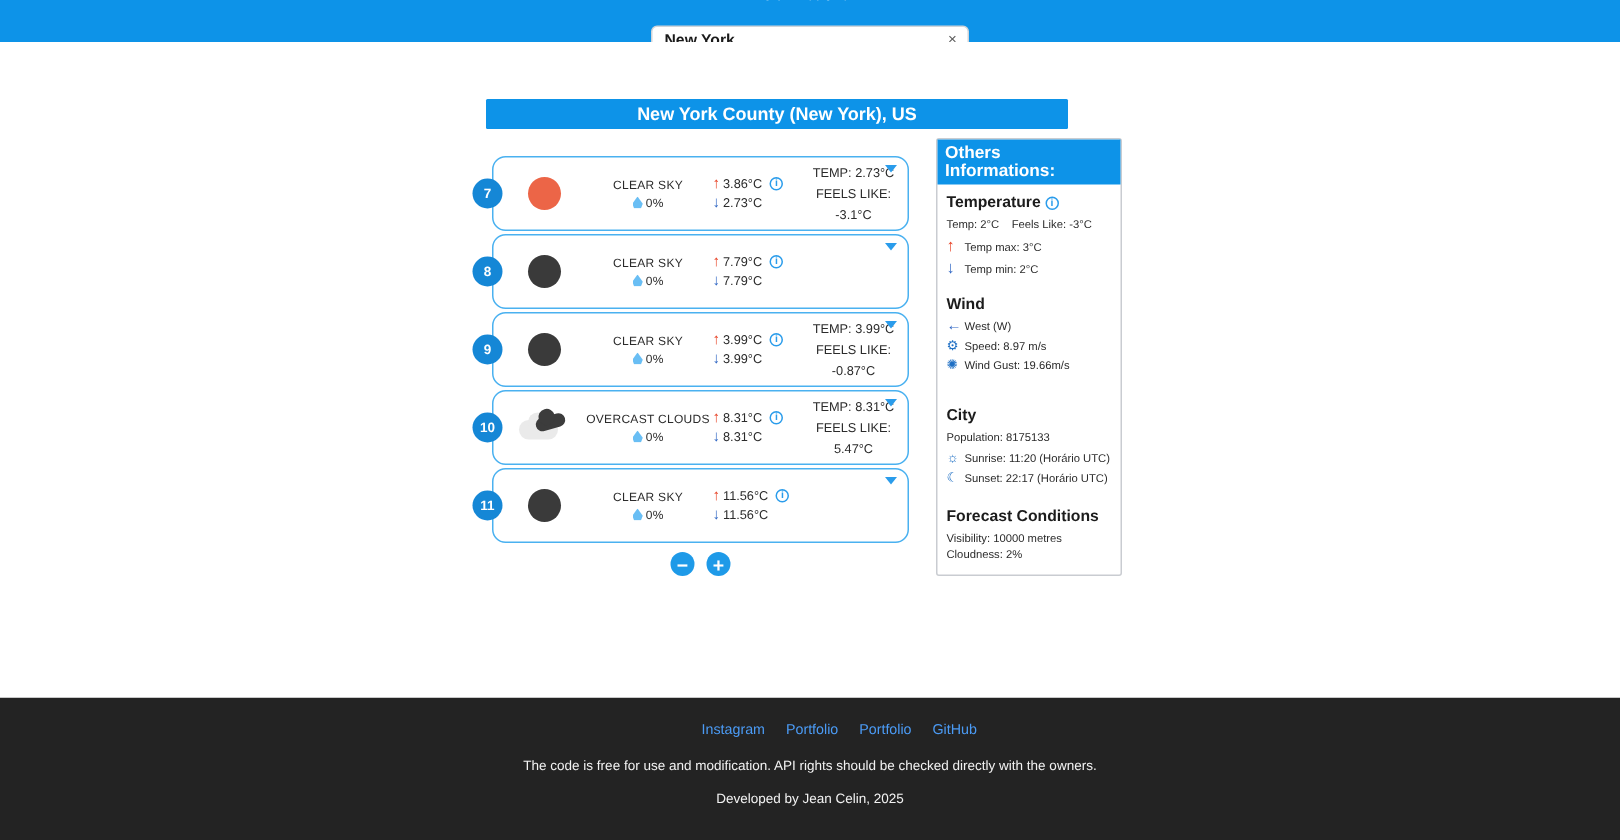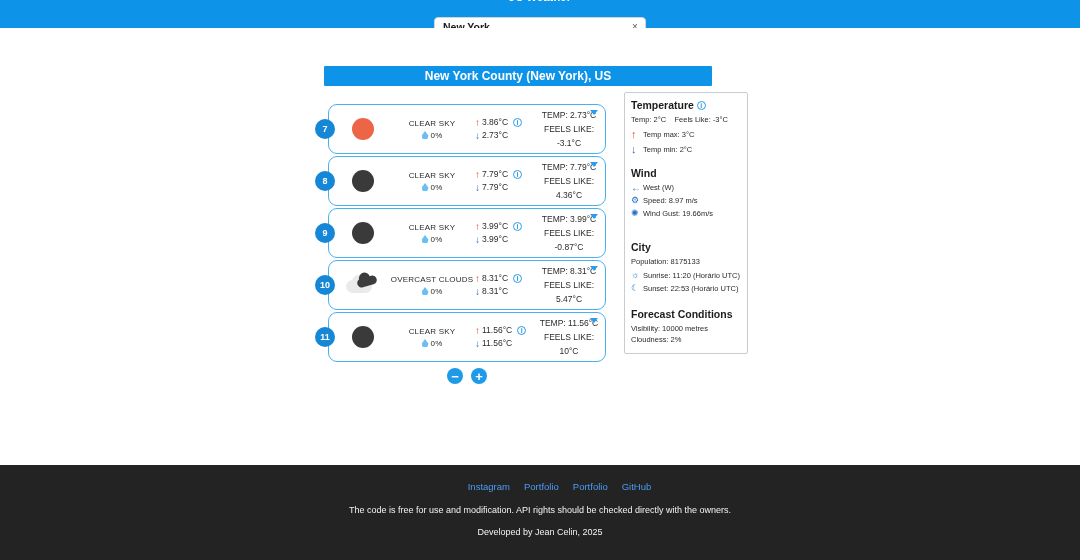--- a/index.html
+++ b/index.html
@@ -353,24 +353,20 @@
         <div class="mmrow">
           <span class="arrow-up">↑</span>
           <span>7.79°C</span>
           <span class="info-ic">i</span>
         </div>
         <div class="mmrow">
           <span class="arrow-dn">↓</span>
           <span>7.79°C</span>
         </div>
       </div>
-      <div class="col-temp">
-        <div>TEMP: 7.79°C</div>
-        <div>FEELS LIKE: 4.36°C</div>
-      </div>
     </div>
 
     <div class="card">
       <div class="badge">9</div>
       <div class="caret"></div>
       <div class="wicon">
           <div class="night-circle"></div>
         </div>
       <div class="col-desc">
         <div>CLEAR SKY</div>
@@ -446,33 +442,30 @@
         <div class="mmrow">
           <span class="arrow-up">↑</span>
           <span>11.56°C</span>
           <span class="info-ic">i</span>
         </div>
         <div class="mmrow">
           <span class="arrow-dn">↓</span>
           <span>11.56°C</span>
         </div>
       </div>
-      <div class="col-temp">
-        <div>TEMP: 11.56°C</div>
-        <div>FEELS LIKE: 10°C</div>
-      </div>
     </div>
 
     <div class="zoom-row">
       <button class="zbtn">−</button>
       <button class="zbtn">+</button>
     </div>
   </div>
 
   <div class="panel">
+    <div class="panel-head">Others Informations:</div>
     <div class="panel-body">
 
       <div class="sec-title first">
         <span>Temperature</span>
         <span class="info-ic">i</span>
       </div>
       <div class="sec-line plain">
         <span>Temp: 2°C</span>
         &nbsp;&nbsp;
         <span>Feels Like: -3°C</span>
@@ -509,21 +502,21 @@
       </div>
       <div class="sec-line plain">
         <span>Population: 8175133</span>
       </div>
       <div class="sec-line" style="margin-top:3px;">
         <span class="ic-sq ic-blue">☼</span>
         <span>Sunrise: 11:20 (Horário UTC)</span>
       </div>
       <div class="sec-line" style="margin-top:2px;">
         <span class="ic-sq ic-blue">☾</span>
-        <span>Sunset: 22:53 (Horário UTC)</span>
+        <span>Sunset: 22:17 (Horário UTC)</span>
       </div>
 
       <div class="sec-title" style="margin-top:14px;">
         <span>Forecast Conditions</span>
       </div>
       <div class="sec-line plain">
         <span>Visibility: 10000 metres</span>
       </div>
       <div class="sec-line plain">
         <span>Cloudness: 2%</span>

